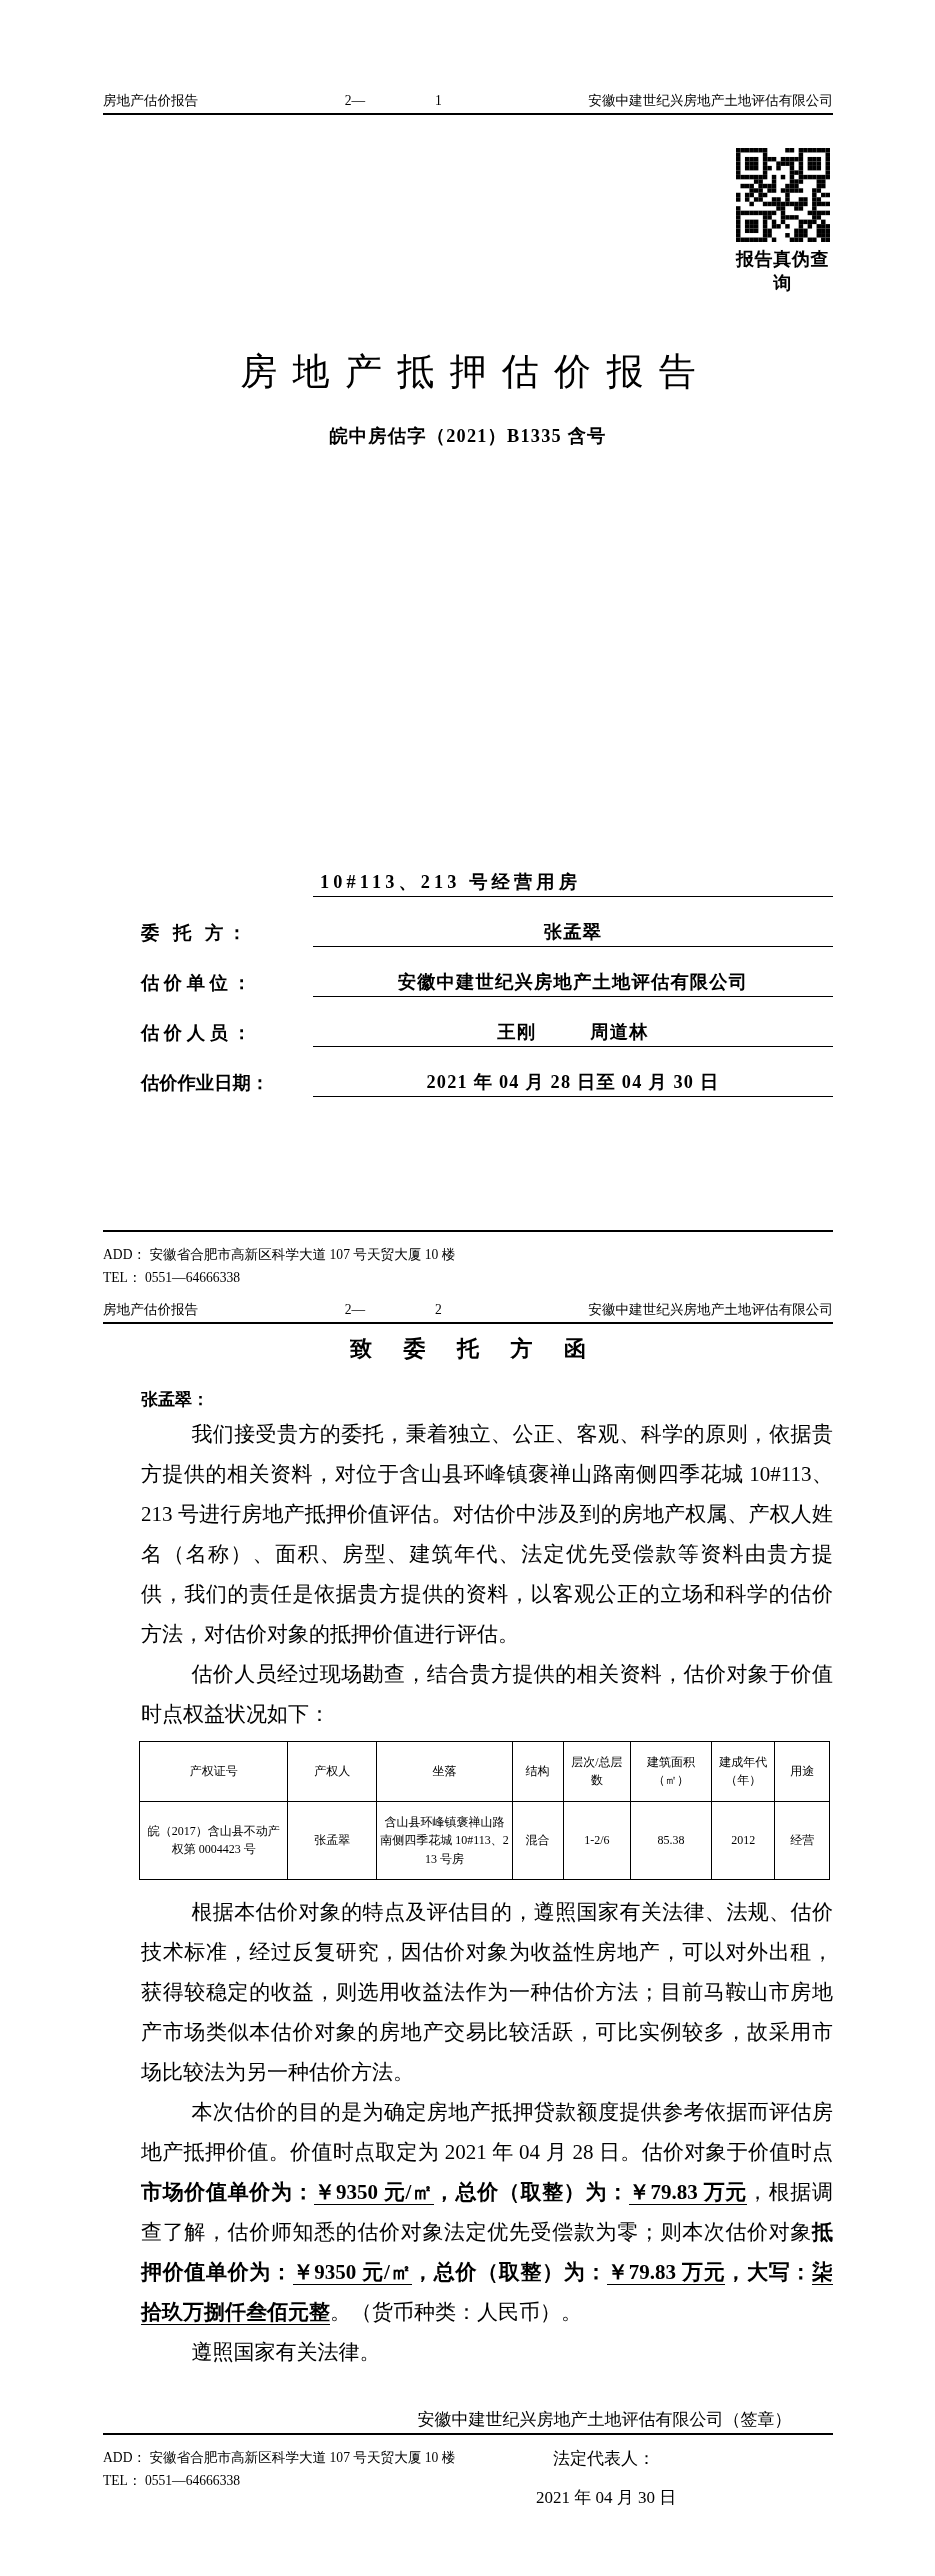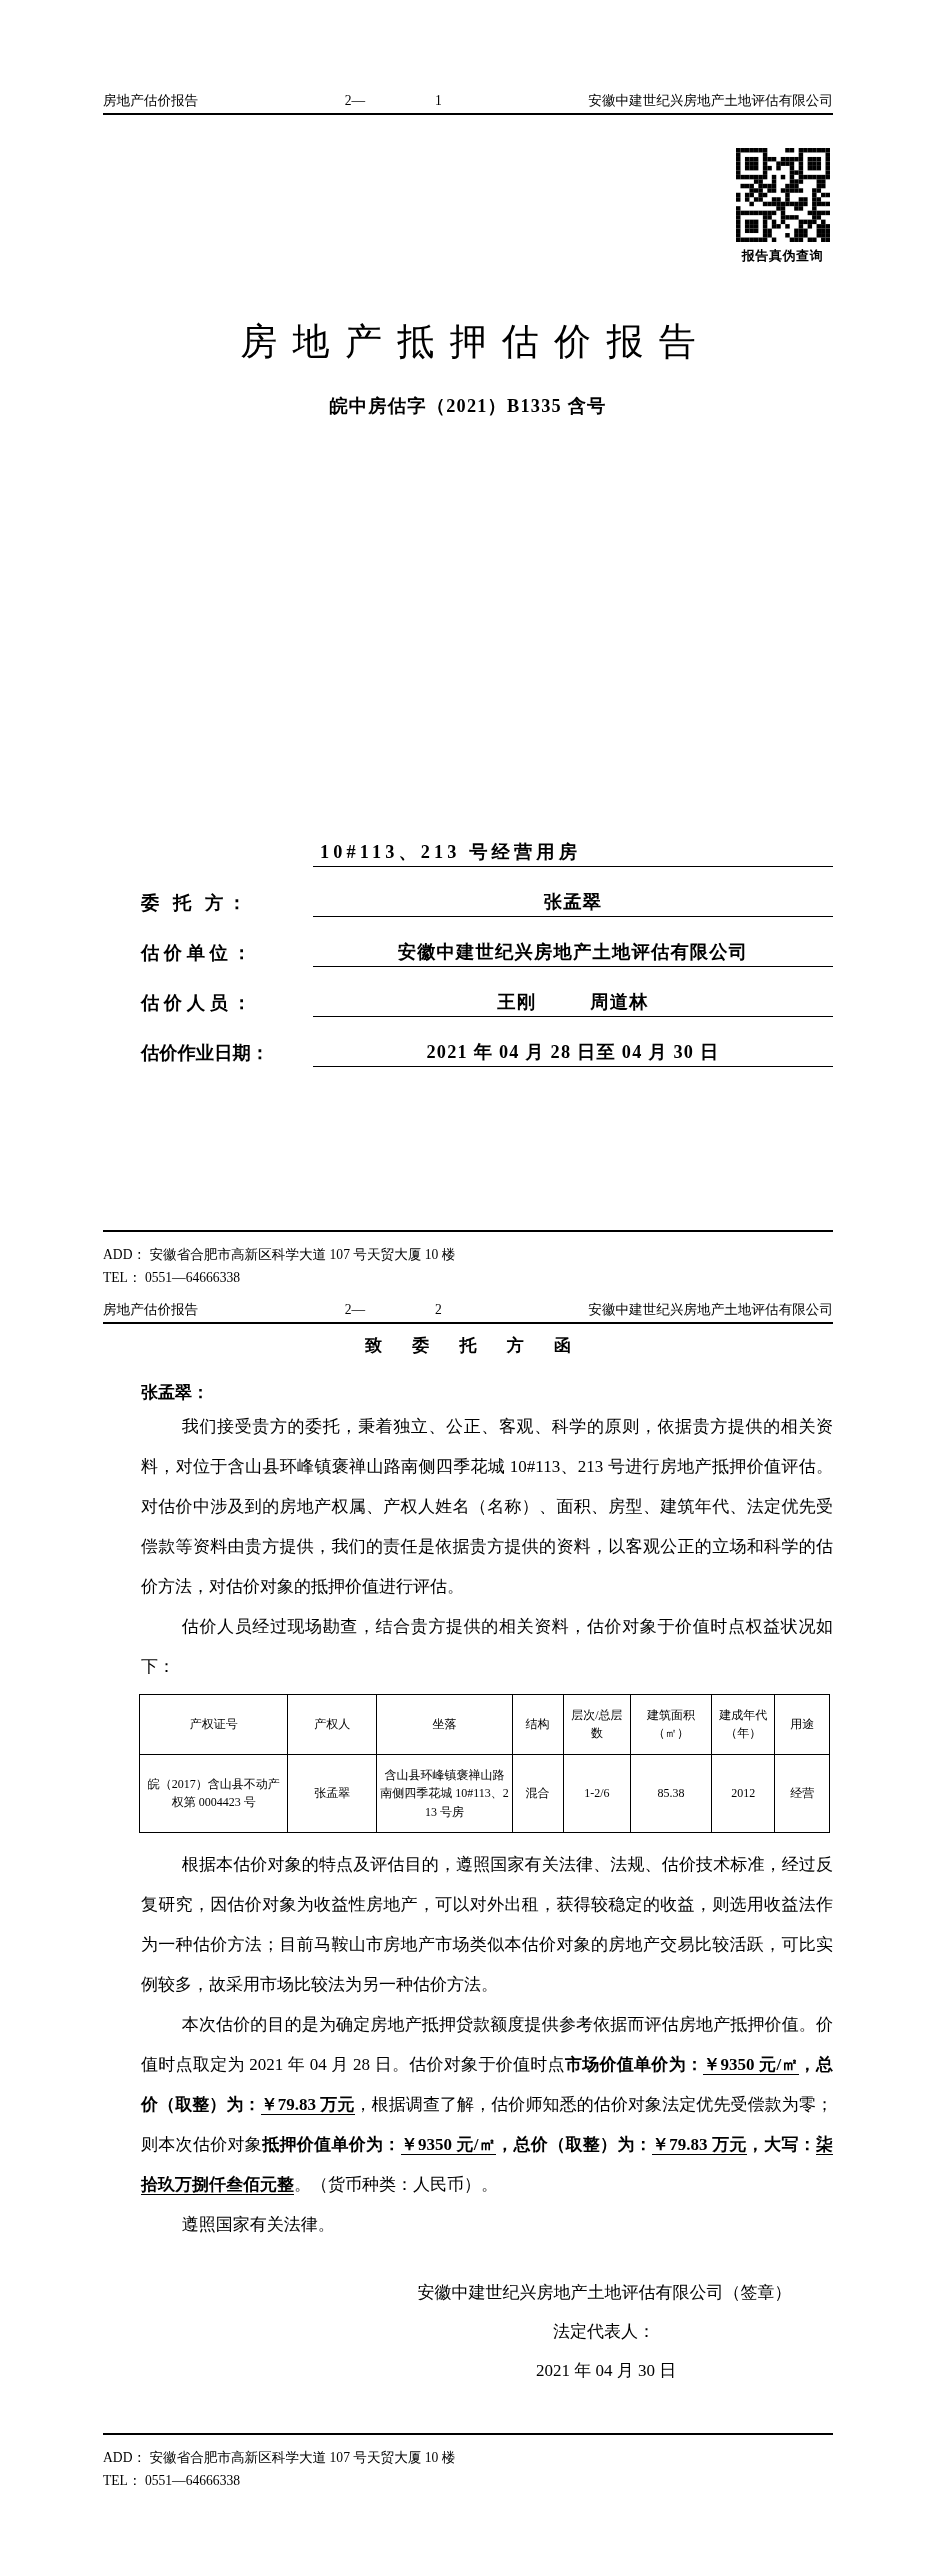--- a/index.html
+++ b/index.html
@@ -19,21 +19,21 @@
   #page2 .run-head{padding-top:3.5px;}
   .run-head .doc-type{flex:0 0 auto;}
   .run-head .pg-total{margin-left:auto;}
   .run-head .pg-num{margin-left:70px;}
   .run-head .company{margin-left:auto;}
 
   
   .qr-wrap{display:flex;justify-content:flex-end;margin-top:33px;}
   .qr-box{width:101px;text-align:center;}
   .qr-box svg{display:block;margin:0 auto;}
-  .qr-caption{margin-top:4.7px;font-size:13px;font-weight:bold;letter-spacing:0.6px;}
+  .qr-caption{margin-top:4.7px;font-size:18px;font-weight:bold;letter-spacing:0.6px;}
 
   .main-title{margin-top:52px;text-align:center;font-size:37px;letter-spacing:15.3px;
     text-indent:15.3px;white-space:nowrap;}
   .report-no{margin-top:26px;text-align:center;font-size:18.3px;font-weight:bold;letter-spacing:1.2px;}
 
   
   .form-area{margin-top:420px;margin-left:38px;}
   .form-row{display:flex;align-items:flex-end;margin-bottom:21px;}
   .form-label{flex:0 0 172px;font-size:18.3px;font-weight:bold;white-space:pre;line-height:28px;}
   .form-value{flex:1 1 auto;border-bottom:1.8px solid #000;font-size:18.3px;font-weight:bold;
@@ -42,24 +42,24 @@
   .form-value.v-left2{text-align:left;padding-left:7px;letter-spacing:4.1px;}
   .staff-gap{display:inline-block;width:54px;}
 
   
   .run-foot{position:absolute;left:103px;right:103px;border-top:2.4px solid #000;
     padding-top:10.6px;font-size:13.6px;line-height:23.6px;}
   #page1 .run-foot{top:1230px;}
   #page2 .run-foot{top:1136px;}
 
   
-  .letter-title{margin-top:10.6px;text-align:center;font-size:17px;font-weight:bold;
+  .letter-title{margin-top:10.6px;text-align:center;font-size:22px;font-weight:bold;
     letter-spacing:13px;text-indent:13px;}
   .salutation{margin-top:23.6px;margin-left:38px;font-size:17px;font-weight:bold;line-height:23.6px;}
-  p.body-par{margin:0 0 0 38px;font-size:17px;line-height:40px;text-align:justify;
+  p.body-par{margin:0 0 0 38px;font-size:21px;line-height:40px;text-align:justify;
     text-indent:2.4em;}
   p.first-par{margin-top:2.4px;}
 
   
   table.apr{border-collapse:collapse;margin:7px 0 0 36px;width:691px;table-layout:fixed;
     font-size:12px;line-height:18.3px;}
   table.apr th,table.apr td{border:1.2px solid #000;text-align:center;vertical-align:middle;
     padding:3.5px 2.4px;font-weight:normal;word-break:break-all;}
   table.apr th{height:52px;}
   table.apr td{height:70px;}

